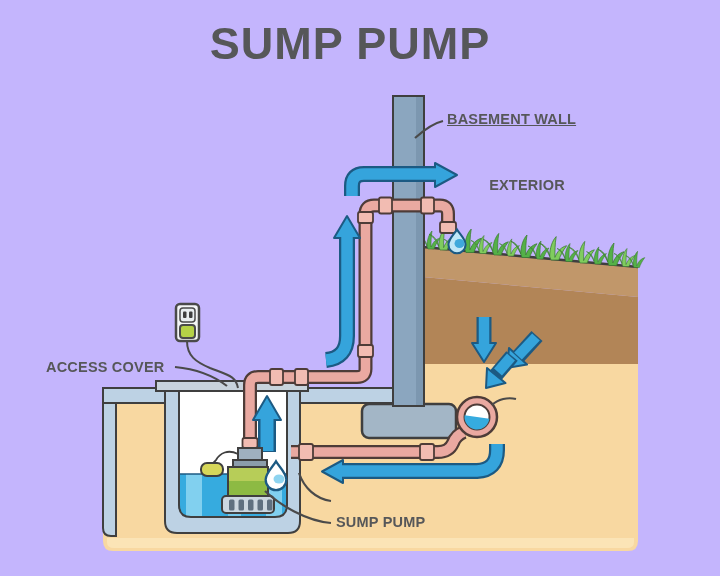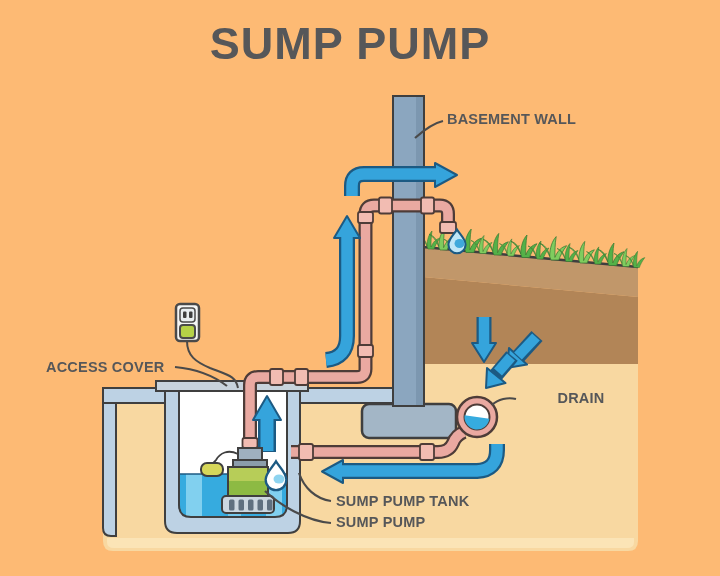--- a/index.html
+++ b/index.html
@@ -1,16 +1,16 @@
 <!DOCTYPE html>
 <html><head>
 <meta charset="utf-8">
 <style>
   html,body{margin:0;padding:0;background:#ffffff;}
-  #stage{position:relative;width:720px;height:576px;background:#fdba74;overflow:hidden;
+  #stage{position:relative;width:720px;height:576px;background:#c4b5fd;overflow:hidden;
          font-family:"Liberation Sans", sans-serif;}
   #art{position:absolute;left:0;top:0;}
   .lbl{position:absolute;color:#565759;font-weight:bold;font-size:14.5px;
        letter-spacing:.2px;line-height:17px;white-space:nowrap;}
   .lbl.center{text-align:center;white-space:normal;}
   #title{position:absolute;left:0;top:18px;width:700px;text-align:center;
          color:#565759;font-weight:bold;font-size:45px;letter-spacing:1px;}
 </style>
 </head>
 <body>
@@ -193,28 +193,27 @@
     <path d="M443,121 C434,123 424,130 415,138"></path>
     <path d="M175,367 C196,369 214,376 227,386"></path>
     <path d="M516,399 C508,397 498,399 492,405"></path>
     <path d="M331,501 C316,499 304,488 299,473"></path>
     <path d="M331,523 C306,521 280,505 265,491"></path>
   </g>
 </svg>
 
 <div id="title">SUMP PUMP</div>
 
-<div class="lbl" style="left:447px;top:111px;">BASEMENT WALL</div>
+<div class="lbl" style="left:447px;top:111px;text-decoration:underline;">BASEMENT WALL</div>
 
 <div class="lbl center" style="left:447px;top:177px;width:160px;">
+  <div>EXTERIOR</div>
 </div>
 
 <div class="lbl" style="left:46px;top:359px;">ACCESS COVER</div>
 
 <div class="lbl center" style="left:518px;top:390px;width:126px;">
-  <div>DRAIN</div>
 </div>
 
-<div class="lbl" style="left:336px;top:493px;">SUMP PUMP TANK</div>
 
 <div class="lbl" style="left:336px;top:514px;">SUMP PUMP</div>
 
 </div>
 
 </body></html>

